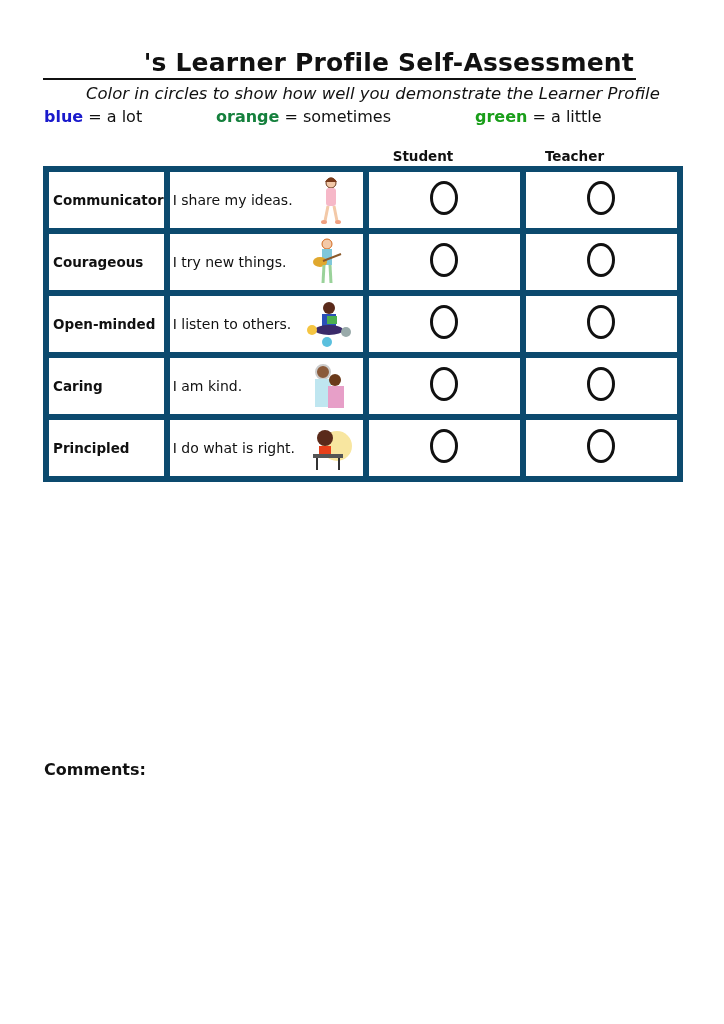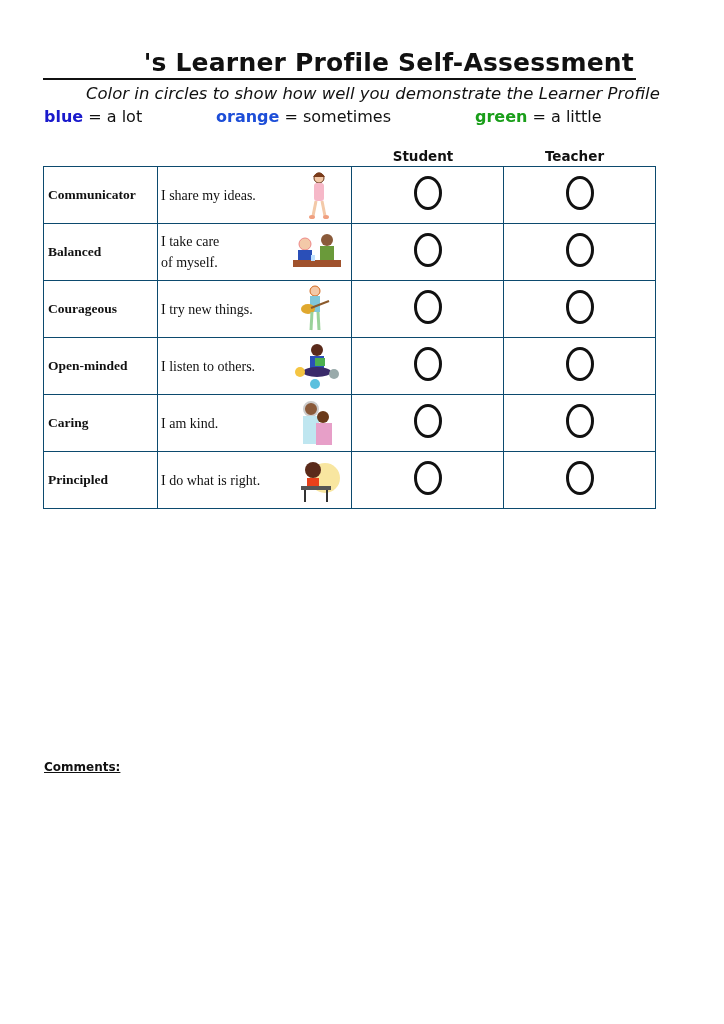--- a/index.html
+++ b/index.html
@@ -8,45 +8,45 @@
   .title-wrap { position:absolute; left:43px; top:48px; width:593px; height:30px;
                 border-bottom:2px solid #111; }
   .title { position:absolute; right:2px; top:0; font-size:25px; font-weight:bold;
            letter-spacing:0.2px; white-space:nowrap; }
   .subtitle { position:absolute; left:86px; top:84px; font-size:16.5px; font-style:italic;
               white-space:nowrap; }
   .legend { position:absolute; top:107px; font-size:16px; white-space:nowrap; }
   .legend b { font-weight:bold; }
   .col-head { position:absolute; top:148px; font-size:13.5px; font-weight:bold; text-align:center; }
   table.grid { position:absolute; left:43px; top:166px; border-collapse:collapse; }
-  table.grid td { border:1px solid #0c4a6e; height:56px; padding:0; vertical-align:middle;font-family:Liberation Serif, serif; }
+  table.grid td { border:6px solid #0c4a6e; height:56px; padding:0; vertical-align:middle; }
   td.trait { width:109px; font-weight:bold; font-size:13.5px; padding-left:4px !important; }
   td.desc { width:193px; position:relative; font-size:14px; }
   td.desc .txt { position:absolute; left:3px; top:50%; transform:translateY(-50%); line-height:21px; }
   td.desc .pic { position:absolute; right:8px; top:4px; width:52px; height:49px; }
   td.circ { width:151px; text-align:center; }
   td.circ .o { display:inline-block; width:28px; height:34px; border:3px solid #111;
                border-radius:50%; box-sizing:border-box; }
-  .comments { position:absolute; left:44px; top:760px; font-size:12px; font-weight:bold;
-              text-decoration:underline; }
+  .comments { position:absolute; left:44px; top:760px; font-size:16px; font-weight:bold;
+              }
 </style>
 </head>
 <body>
 
 <div class="title-wrap">
   <div class="title">'s Learner Profile Self-Assessment</div>
 </div>
 <div class="subtitle">Color in circles to show how well you demonstrate the Learner Profile</div>
 
 <div class="legend" style="left:44px">
   <b style="color:#1a1acc">blue</b>
   <span>= a lot</span>
 </div>
 <div class="legend" style="left:216px">
-  <b style="color:#1d4ed8">orange</b>
+  <b style="color:#15803d">orange</b>
   <span>= sometimes</span>
 </div>
 <div class="legend" style="left:475px">
   <b style="color:#1a9e1a">green</b>
   <span>= a little</span>
 </div>
 
 <div class="col-head" style="left:347px;width:152px">Student</div>
 <div class="col-head" style="left:499px;width:151px">Teacher</div>
 
@@ -57,39 +57,20 @@
         <td class="desc">
           <div class="txt">I share my ideas.</div>
           <div class="pic"><svg viewBox="0 0 52 49">
               <circle cx="28" cy="7" r="5" fill="#f3c9a8" stroke="#6b3a1e"></circle>
               <path d="M22 6q6-9 12 0" fill="#7a3b1a"></path>
               <rect x="23" y="12" width="10" height="18" rx="3" fill="#f6b8c8"></rect>
               <line x1="25" y1="30" x2="22" y2="45" stroke="#f3c9a8" stroke-width="3"></line>
               <line x1="31" y1="30" x2="34" y2="45" stroke="#f3c9a8" stroke-width="3"></line>
               <ellipse cx="21" cy="46" rx="3" ry="2" fill="#f0a080"></ellipse>
               <ellipse cx="35" cy="46" rx="3" ry="2" fill="#f0a080"></ellipse>
-            </svg></div>
-        </td>
-        <td class="circ"><span class="o"></span></td>
-        <td class="circ"><span class="o"></span></td>
-      </tr>
-      <tr>
-        <td class="trait">Balanced</td>
-        <td class="desc">
-          <div class="txt">
-            <div>I take care</div>
-            <div>of myself.</div>
-          </div>
-          <div class="pic"><svg viewBox="0 0 52 49">
-              <circle cx="14" cy="16" r="6" fill="#f3c9a8" stroke="#e88"></circle>
-              <rect x="7" y="22" width="14" height="10" fill="#2a4fb8"></rect>
-              <circle cx="36" cy="12" r="6" fill="#8a5a3a"></circle>
-              <rect x="29" y="18" width="14" height="14" fill="#6a9a3a"></rect>
-              <rect x="2" y="32" width="48" height="7" fill="#a0522d"></rect>
-              <rect x="20" y="27" width="4" height="6" fill="#bfe0ff"></rect>
             </svg></div>
         </td>
         <td class="circ"><span class="o"></span></td>
         <td class="circ"><span class="o"></span></td>
       </tr>
       <tr>
         <td class="trait">Courageous</td>
         <td class="desc">
           <div class="txt">I try new things.</div>
           <div class="pic"><svg viewBox="0 0 52 49">

